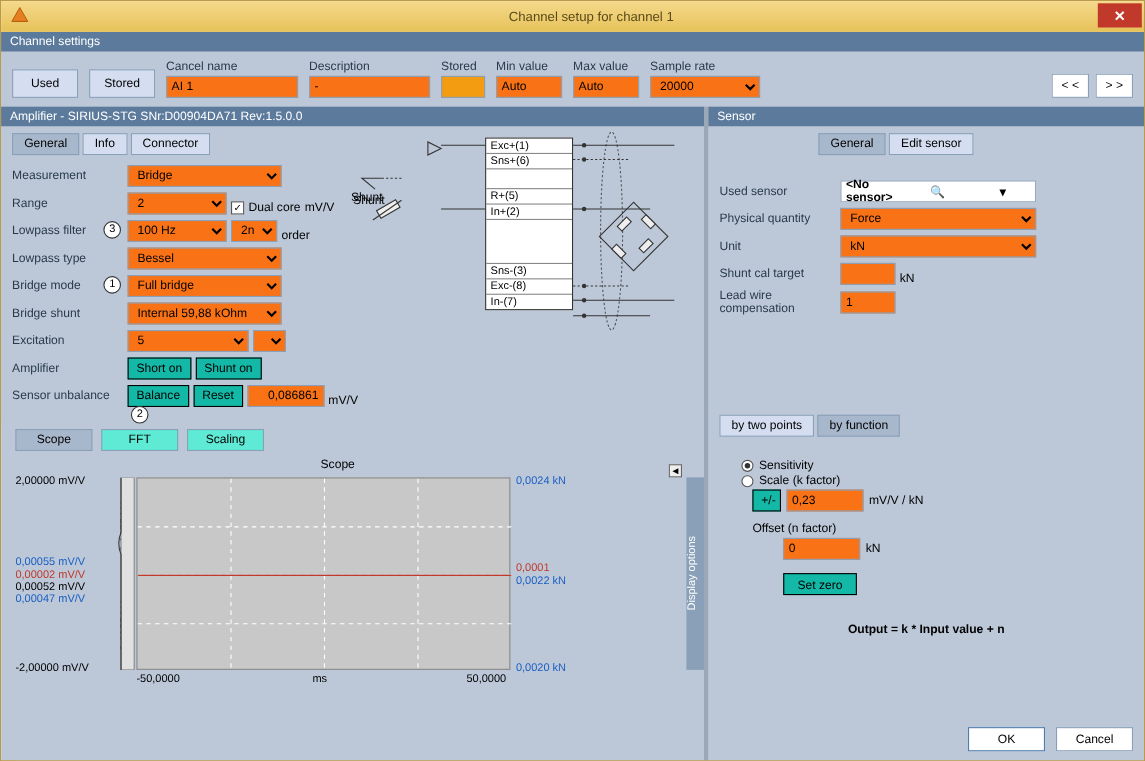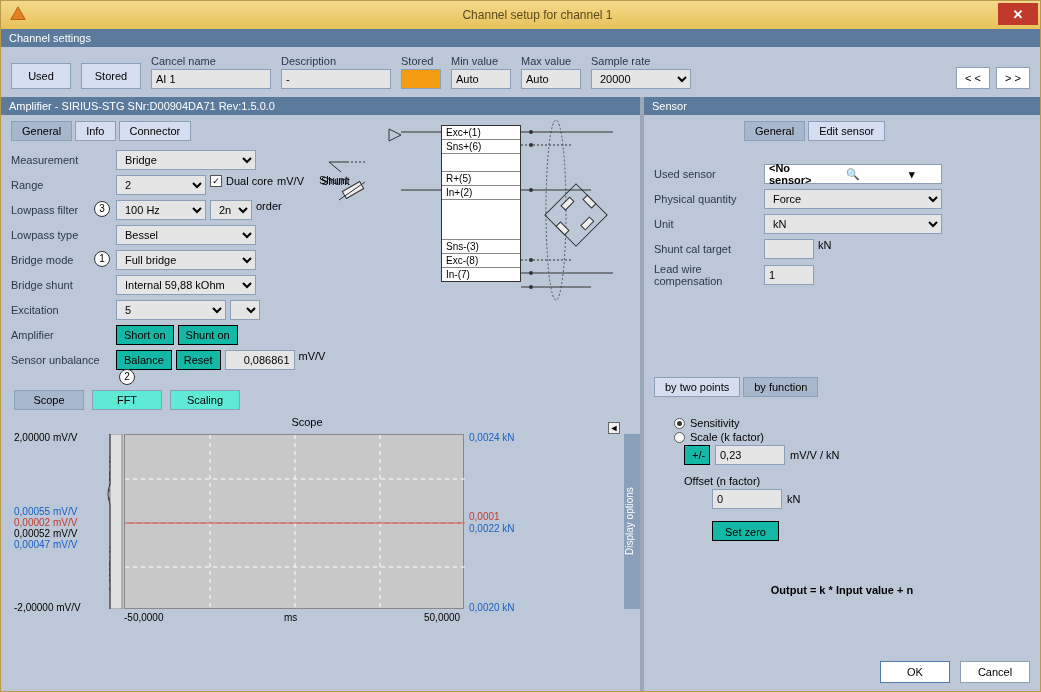--- a/index.html
+++ b/index.html
@@ -11,37 +11,37 @@
 .close-btn { width: 40px; height: 22px; background: #c0392b; display: flex; align-items: center; justify-content: center; position: absolute; right: 2px; top: 2px; }
 .close-btn span { color: #fff; font-size: 13px; font-weight: bold; }
 
 .section-hdr { background: #5b7a9c; color: #fff; padding: 3px 8px; font-size: 11px; }
 .body { flex: 1; background: #bcc8d8; display: flex; flex-direction: column; }
 
 .channel-row { background: #bcc8d8; padding: 8px 10px; display: flex; align-items: flex-end; gap: 10px; }
 .used-btn, .stored-btn { width: 60px; height: 26px; border: 1px solid #8aa0b8; background: #d4def0; text-align: center; line-height: 24px; }
 .field-col { display: flex; flex-direction: column; gap: 2px; }
 .field-col label { color: #2a3a4a; }
-input.text, select.sel { border: 1px solid #8aa0b8; background: #e5e5e5; height: 20px; padding: 0 4px; }
+input.text, select.sel { border: 1px solid #8aa0b8; background: #f97316; height: 20px; padding: 0 4px; }
 .color-swatch { width: 40px; height: 20px; background: #f39c12; border: 1px solid #8aa0b8; }
 .nav-btns { margin-left: auto; display: flex; gap: 6px; }
 .nav-btn { width: 34px; height: 22px; border: 1px solid #8aa0b8; background: #fff; text-align: center; line-height: 20px; }
 
 .mid { flex: 1; display: flex; }
 .left-col { flex: 1; display: flex; flex-direction: column; min-width: 0; }
 .right-col { width: 400px; display: flex; flex-direction: column; border-left: 4px solid #9aa8b8; }
 
 .panel { background: #bcc8d8; padding: 6px 10px 10px; }
 .tab-row { display: flex; gap: 3px; margin-bottom: 8px; }
 .tab { border: 1px solid #8aa0b8; background: #d4def0; padding: 3px 10px; }
 .tab.active { background: #a8b8cc; }
 
 .form-row { display: flex; align-items: center; margin-bottom: 3px; min-height: 22px; }
 .form-row .lbl { width: 105px; color: #2a3a4a; }
-.form-row .ctrl { display: flex; align-items: flex-start; gap: 4px; }
+.form-row .ctrl { display: flex; align-items: flex-end; gap: 4px; }
 select.w140 { width: 140px; }
 select.w90 { width: 90px; }
 select.w40 { width: 42px; }
 input.w70 { width: 70px; }
 input.w50 { width: 50px; }
 
 .btn-sm { border: 1px solid #000000; background: #14b8a6; padding: 2px 7px; height: 20px; line-height: 14px; }
 
 .circ { position: absolute; width: 16px; height: 16px; border: 1px solid #333; border-radius: 50%; background: #fff; text-align: center; line-height: 14px; font-size: 10px; z-index: 5; }
 
@@ -68,21 +68,21 @@
 
 .sensor-form .form-row .lbl { width: 110px; }
 .sensor-sel { display: flex; align-items: center; width: 178px; border: 1px solid #8aa0b8; background: #fff; height: 20px; font-weight: bold; }
 .sensor-sel span { flex: 1; padding: 0 4px; }
 .sensor-sel .srch { width: 14px; text-align: center; }
 
 .scaling-panel { padding: 8px 10px; background: #bcc8d8; flex: 1; }
 .radio-row { display: flex; align-items: center; gap: 5px; margin: 2px 0 2px 20px; }
 .radio { width: 11px; height: 11px; border: 1px solid #555; border-radius: 50%; background: #fff; display: inline-flex; align-items: center; justify-content: center; }
 .radio.on::after { content: ""; width: 5px; height: 5px; background: #333; border-radius: 50%; }
-.formula { text-align: center; font-weight: bold; margin-top: 43px; }
+.formula { text-align: center; font-weight: bold; margin-top: 25px; }
 
 .footer { background: #bcc8d8; padding: 8px 10px; display: flex; justify-content: flex-end; gap: 10px; }
 .footer .btn { width: 70px; height: 22px; border: 1px solid #8aa0b8; background: #fff; text-align: center; line-height: 20px; }
 .footer .btn.ok { border: 1px solid #4f7db0; }
 
 .chk { width: 12px; height: 12px; border: 1px solid #555; background: #fff; display: inline-flex; align-items: center; justify-content: center; font-size: 9px; }
 </style>
 </head>
 <body>
 

